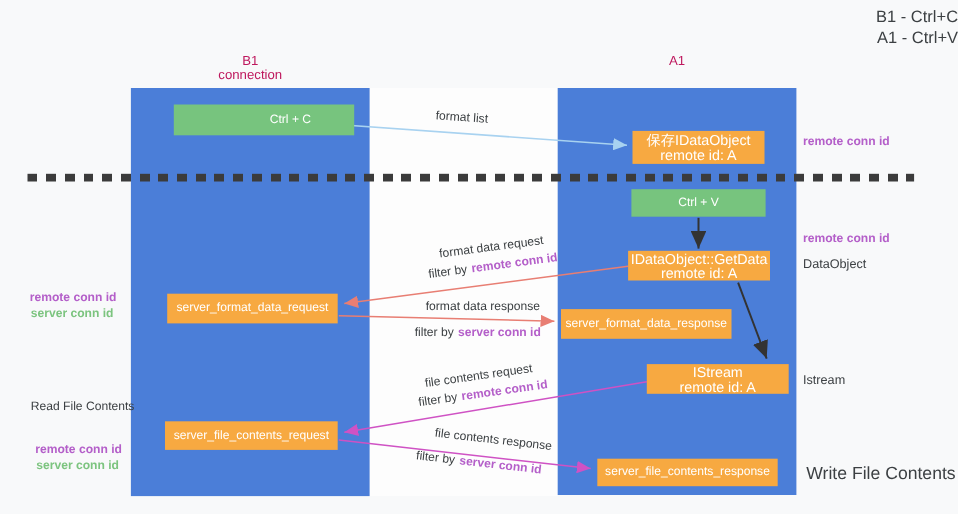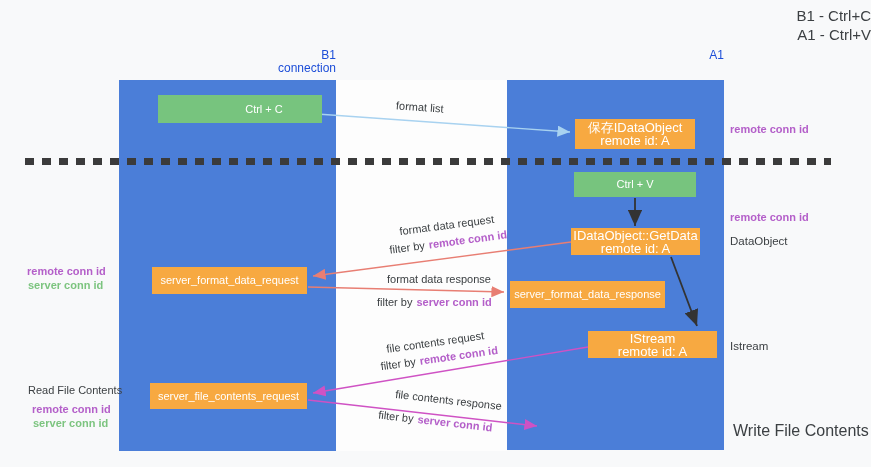--- a/index.html
+++ b/index.html
@@ -1,21 +1,21 @@
 <!DOCTYPE html>
 <html><head>
 <meta charset="utf-8">
 <style>
   html,body{margin:0;padding:0;background:#f8f9fa;}
   #page{position:relative;width:871px;height:467px;background:#f8f9fa;
         font-family:"Liberation Sans",sans-serif;overflow:hidden;}
   .title{position:absolute;left:0;right:0;top:6px;text-align:right;
          font-size:15px;line-height:19px;color:#3c4043;}
-  .lane-header{position:absolute;top:49px;width:217px;text-align:right;
-               font-size:12px;line-height:13px;color:#1d4ed8;}
+  .lane-header{position:absolute;top:49px;width:217px;text-align:center;
+               font-size:12px;line-height:13px;color:#be185d;}
   .lane{position:absolute;top:80px;width:217px;height:371px;background:#4b7ed8;z-index:1;}
   .mid-strip{position:absolute;left:336px;top:80px;width:171px;height:371px;background:#fdfdfd;z-index:0;}
   .dashes{position:absolute;left:25px;top:158px;width:806px;height:7px;z-index:4;
           background:repeating-linear-gradient(to right,#3b3b3b 0 9px,transparent 9px 17px);}
   svg.arrows{position:absolute;left:0;top:0;z-index:2;}
   .node{position:absolute;z-index:3;color:#fff;text-align:center;
         display:flex;flex-direction:column;justify-content:center;font-size:11px;line-height:13px;}
   .node.orange{background:#f7a941;}
   .node.green{background:#77c47e;}
   .node .l2{font-size:13px;}
@@ -104,20 +104,23 @@
 
   <div class="node orange" style="left:588px;top:331px;width:129px;height:27px;">
     <div class="l2">IStream</div>
     <div class="l2">remote id: A</div>
   </div>
 
   <div class="node orange" style="left:150px;top:383px;width:157px;height:26px;">
     <div>server_file_contents_request</div>
   </div>
 
+  <div class="node orange" style="left:543px;top:417px;width:164px;height:25px;">
+    <div>server_file_contents_response</div>
+  </div>
 
   <div class="lbl rot-sl" style="left:396px;top:101px;">format list</div>
 
   <div class="lbl rot-up" style="left:399px;top:219px;">format data request</div>
   <div class="lbl rot-up" style="left:389px;top:236px;">
     <span class="fb">filter by</span><span class="purple">remote conn id</span>
   </div>
 
   <div class="lbl" style="left:387px;top:273px;">format data response</div>
   <div class="lbl" style="left:377px;top:296px;">
@@ -129,21 +132,21 @@
     <span class="fb">filter by</span><span class="purple">remote conn id</span>
   </div>
 
   <div class="lbl rot-dn" style="left:395px;top:394px;">file contents response</div>
   <div class="lbl rot-dn" style="left:378px;top:415px;">
     <span class="fb">filter by</span><span class="purple">server conn id</span>
   </div>
 
   <div class="lbl purple" style="left:27px;top:265px;">remote conn id</div>
   <div class="lbl greentx" style="left:28px;top:279px;">server conn id</div>
-  <div class="lbl" style="left:28px;top:384px;">Read File Contents</div>
+  <div class="lbl" style="left:28px;top:364px;">Read File Contents</div>
   <div class="lbl purple" style="left:32px;top:403px;">remote conn id</div>
   <div class="lbl greentx" style="left:33px;top:417px;">server conn id</div>
 
   <div class="lbl purple" style="left:730px;top:123px;">remote conn id</div>
   <div class="lbl purple" style="left:730px;top:211px;">remote conn id</div>
   <div class="lbl" style="left:730px;top:235px;font-size:11.5px;">DataObject</div>
   <div class="lbl" style="left:730px;top:340px;font-size:11.5px;">Istream</div>
   <div class="lbl" style="left:733px;top:422px;font-size:16px;">Write File Contents</div>
 
 </div>

